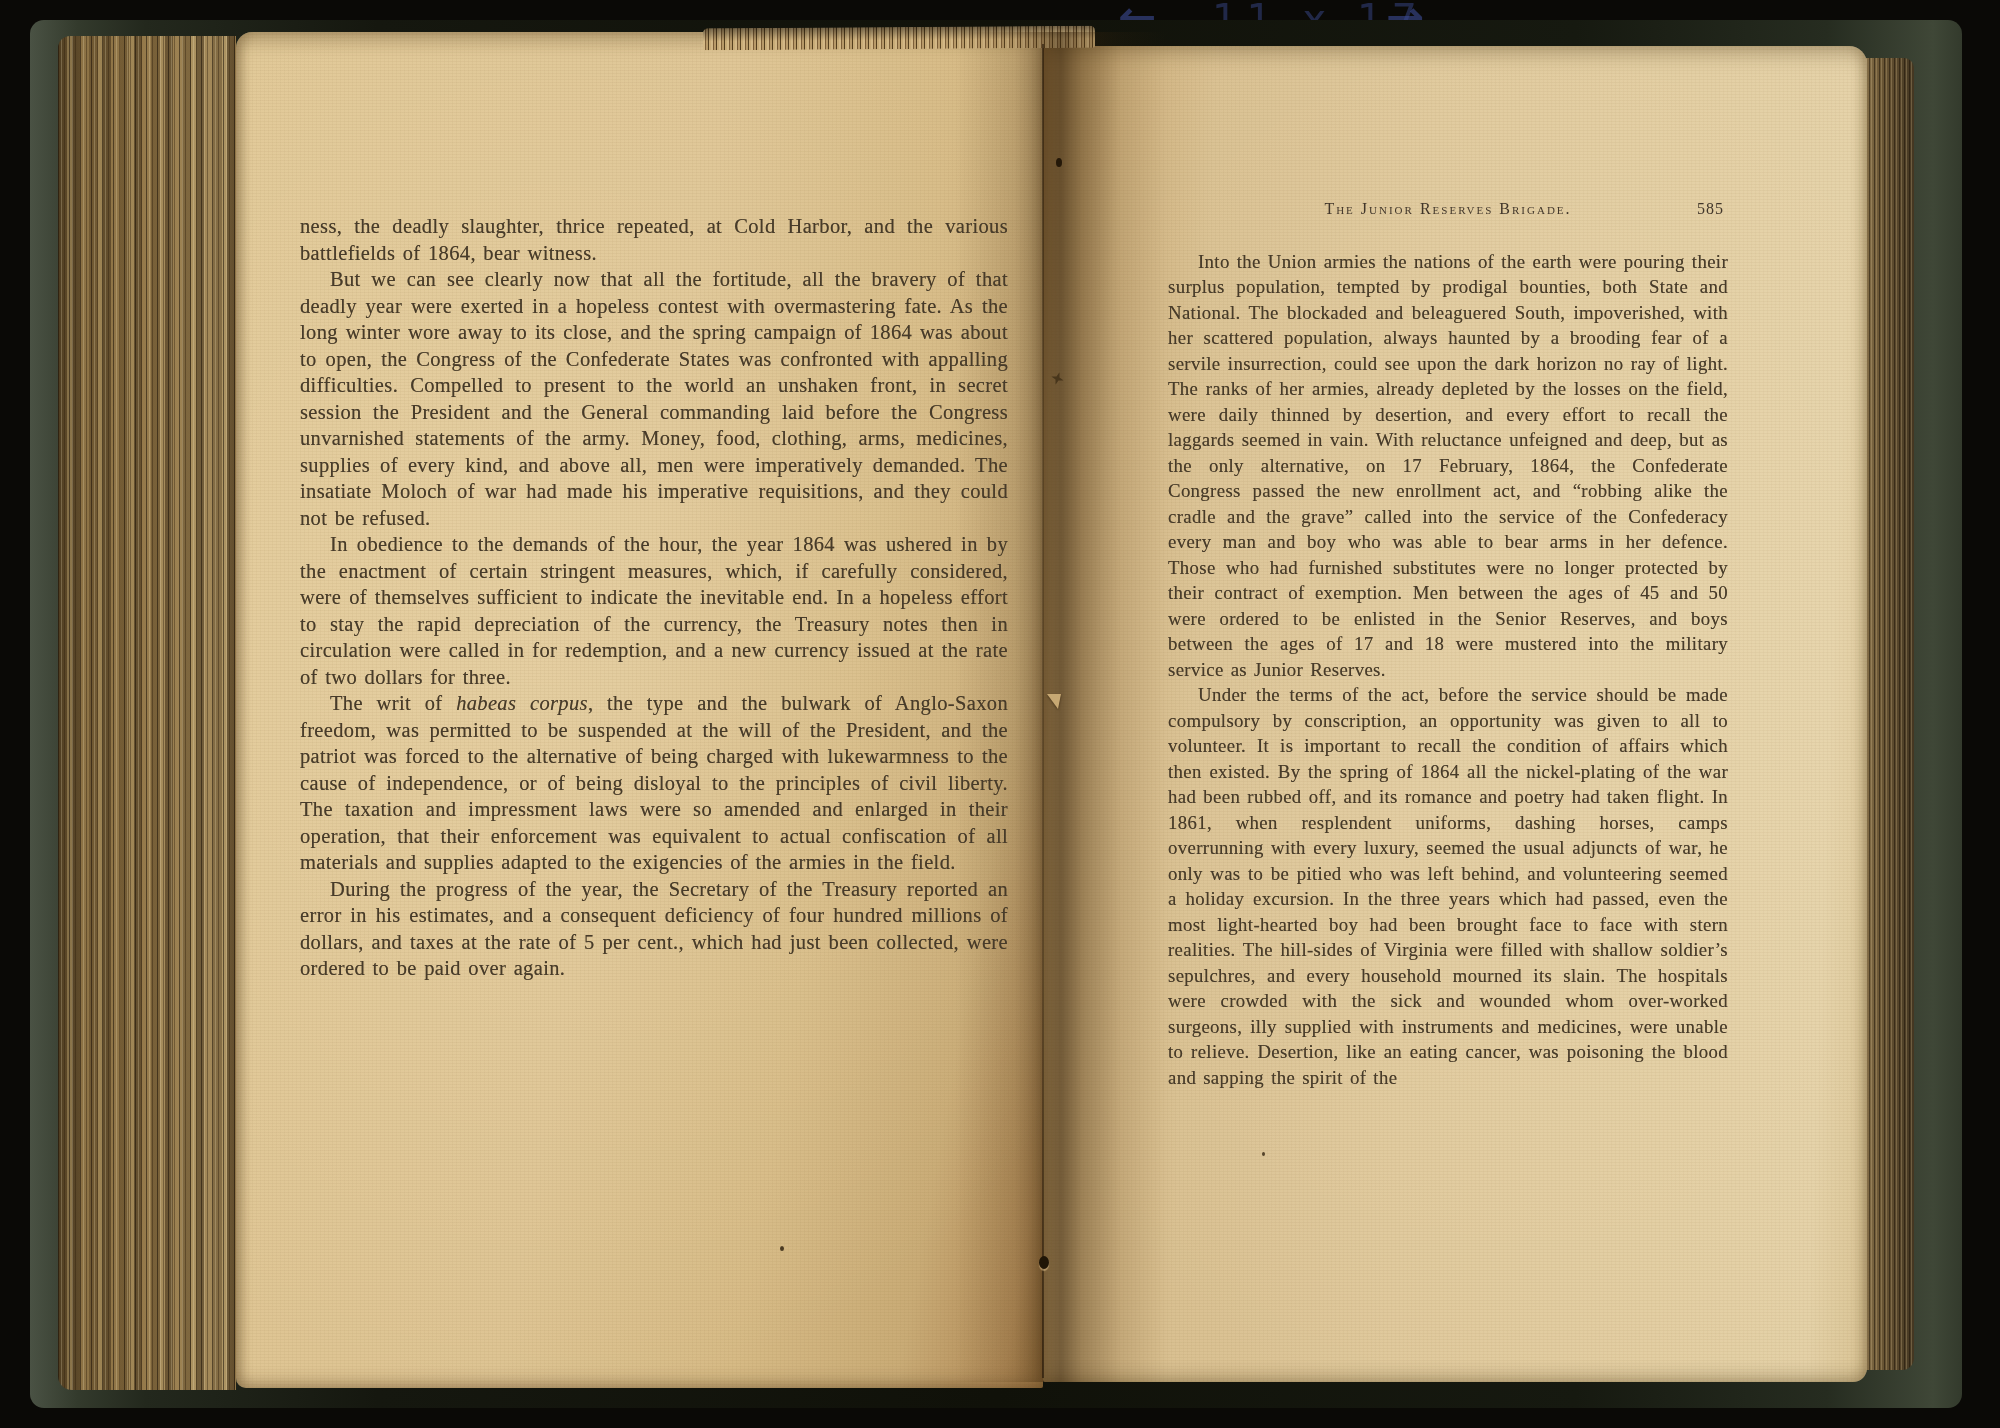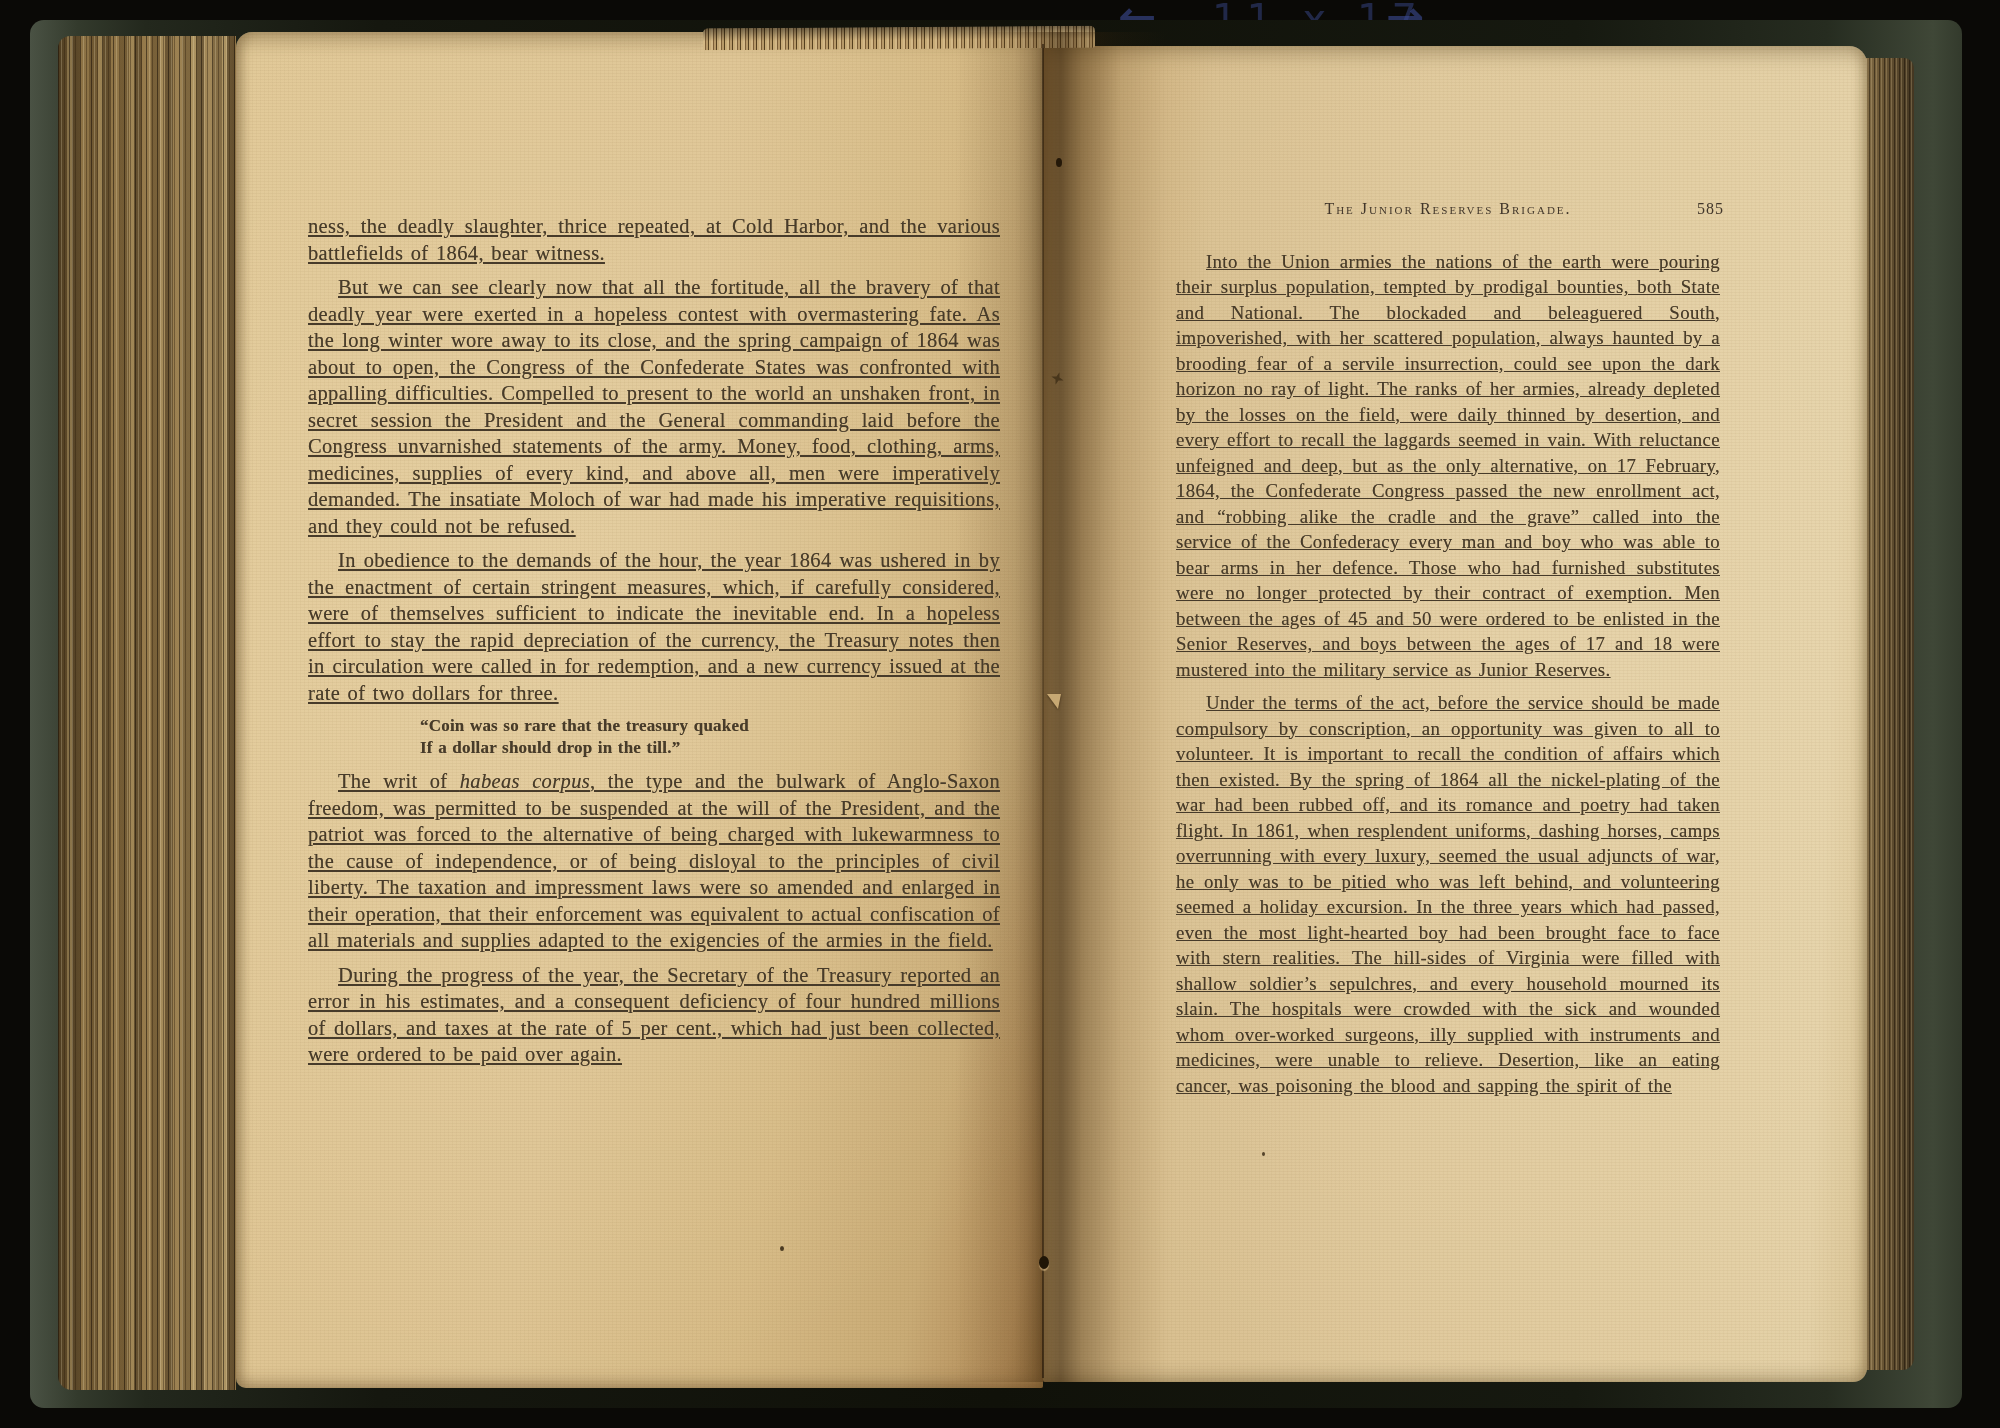--- a/index.html
+++ b/index.html
@@ -104,21 +104,21 @@
   .text-left{left:300px;top:182px;width:708px;font-size:20.5px;line-height:26.5px;}
   .text-left .hdr{font-size:21.5px;}
   .text-left .hdr .pnum{left:0;}
   .text-left .body{margin-top:31px;}
   .text-right{left:1168px;top:196px;width:560px;font-size:18.8px;line-height:25.5px;}
   .text-right .hdr{font-size:16px;}
   .text-right .hdr .pnum{right:4px;}
   .text-right .body{margin-top:27px;}
   .body{text-align:justify;letter-spacing:.35px;word-spacing:2px;
     text-shadow:0 0 .5px rgba(70,55,30,.55);}
-  .body p{margin:8px;text-decoration:underline;}
+  .body p{margin:0;}
   .body p.ind{text-indent:30px;}
   .body .it{font-style:italic;}
   .verse{margin:9px 0 9px 120px;font-size:17px;line-height:22px;font-weight:bold;
     letter-spacing:.2px;word-spacing:1px;text-align:left;text-indent:0;}
 </style>
 </head>
 <body>
 
 <div class="ov-arrow left">←</div>
 <div class="ov-label">11 x 17</div>
@@ -139,24 +139,20 @@
 <div class="mark mark-tri"></div>
 <div class="mark mark-hole"></div>
 <div class="mark speck1"></div>
 <div class="mark speck2"></div>
 
 <div class="textcol text-left">
   <div class="body">
       <p><span>ness, the deadly slaughter, thrice repeated, at Cold Harbor, and the various battlefields of 1864, bear witness.</span></p>
       <p class="ind"><span>But we can see clearly now that all the fortitude, all the bravery of that deadly year were exerted in a hopeless contest with overmastering fate.  As the long winter wore away to its close, and the spring campaign of 1864 was about to open, the Congress of the Confederate States was confronted with appalling difficulties.  Compelled to present to the world an unshaken front, in secret session the President and the General commanding laid before the Congress unvarnished statements of the army.  Money, food, clothing, arms, medicines, supplies of every kind, and above all, men were imperatively demanded.  The insatiate Moloch of war had made his imperative requisitions, and they could not be refused.</span></p>
       <p class="ind"><span>In obedience to the demands of the hour, the year 1864 was ushered in by the enactment of certain stringent measures, which, if carefully considered, were of themselves sufficient to indicate the inevitable end.  In a hopeless effort to stay the rapid depreciation of the currency, the Treasury notes then in circulation were called in for redemption, and a new currency issued at the rate of two dollars for three.</span></p>
-      <div class="verse">
-        <div>“Coin was so rare that the treasury quaked</div>
-        <div>If a dollar should drop in the till.”</div>
-      </div>
       <p class="ind"><span>The writ of </span><span class="it">habeas corpus</span><span>, the type and the bulwark of Anglo-Saxon freedom, was permitted to be suspended at the will of the President, and the patriot was forced to the alternative of being charged with lukewarmness to the cause of independence, or of being disloyal to the principles of civil liberty.  The taxation and impressment laws were so amended and enlarged in their operation, that their enforcement was equivalent to actual confiscation of all materials and supplies adapted to the exigencies of the armies in the field.</span></p>
       <p class="ind"><span>During the progress of the year, the Secretary of the Treasury reported an error in his estimates, and a consequent deficiency of four hundred millions of dollars, and taxes at the rate of 5 per cent., which had just been collected, were ordered to be paid over again.</span></p>
     </div>
 </div>
 
 <div class="textcol text-right">
   <div class="hdr">
     <span class="title">The Junior Reserves Brigade.</span>
     <span class="pnum">585</span>
   </div>

